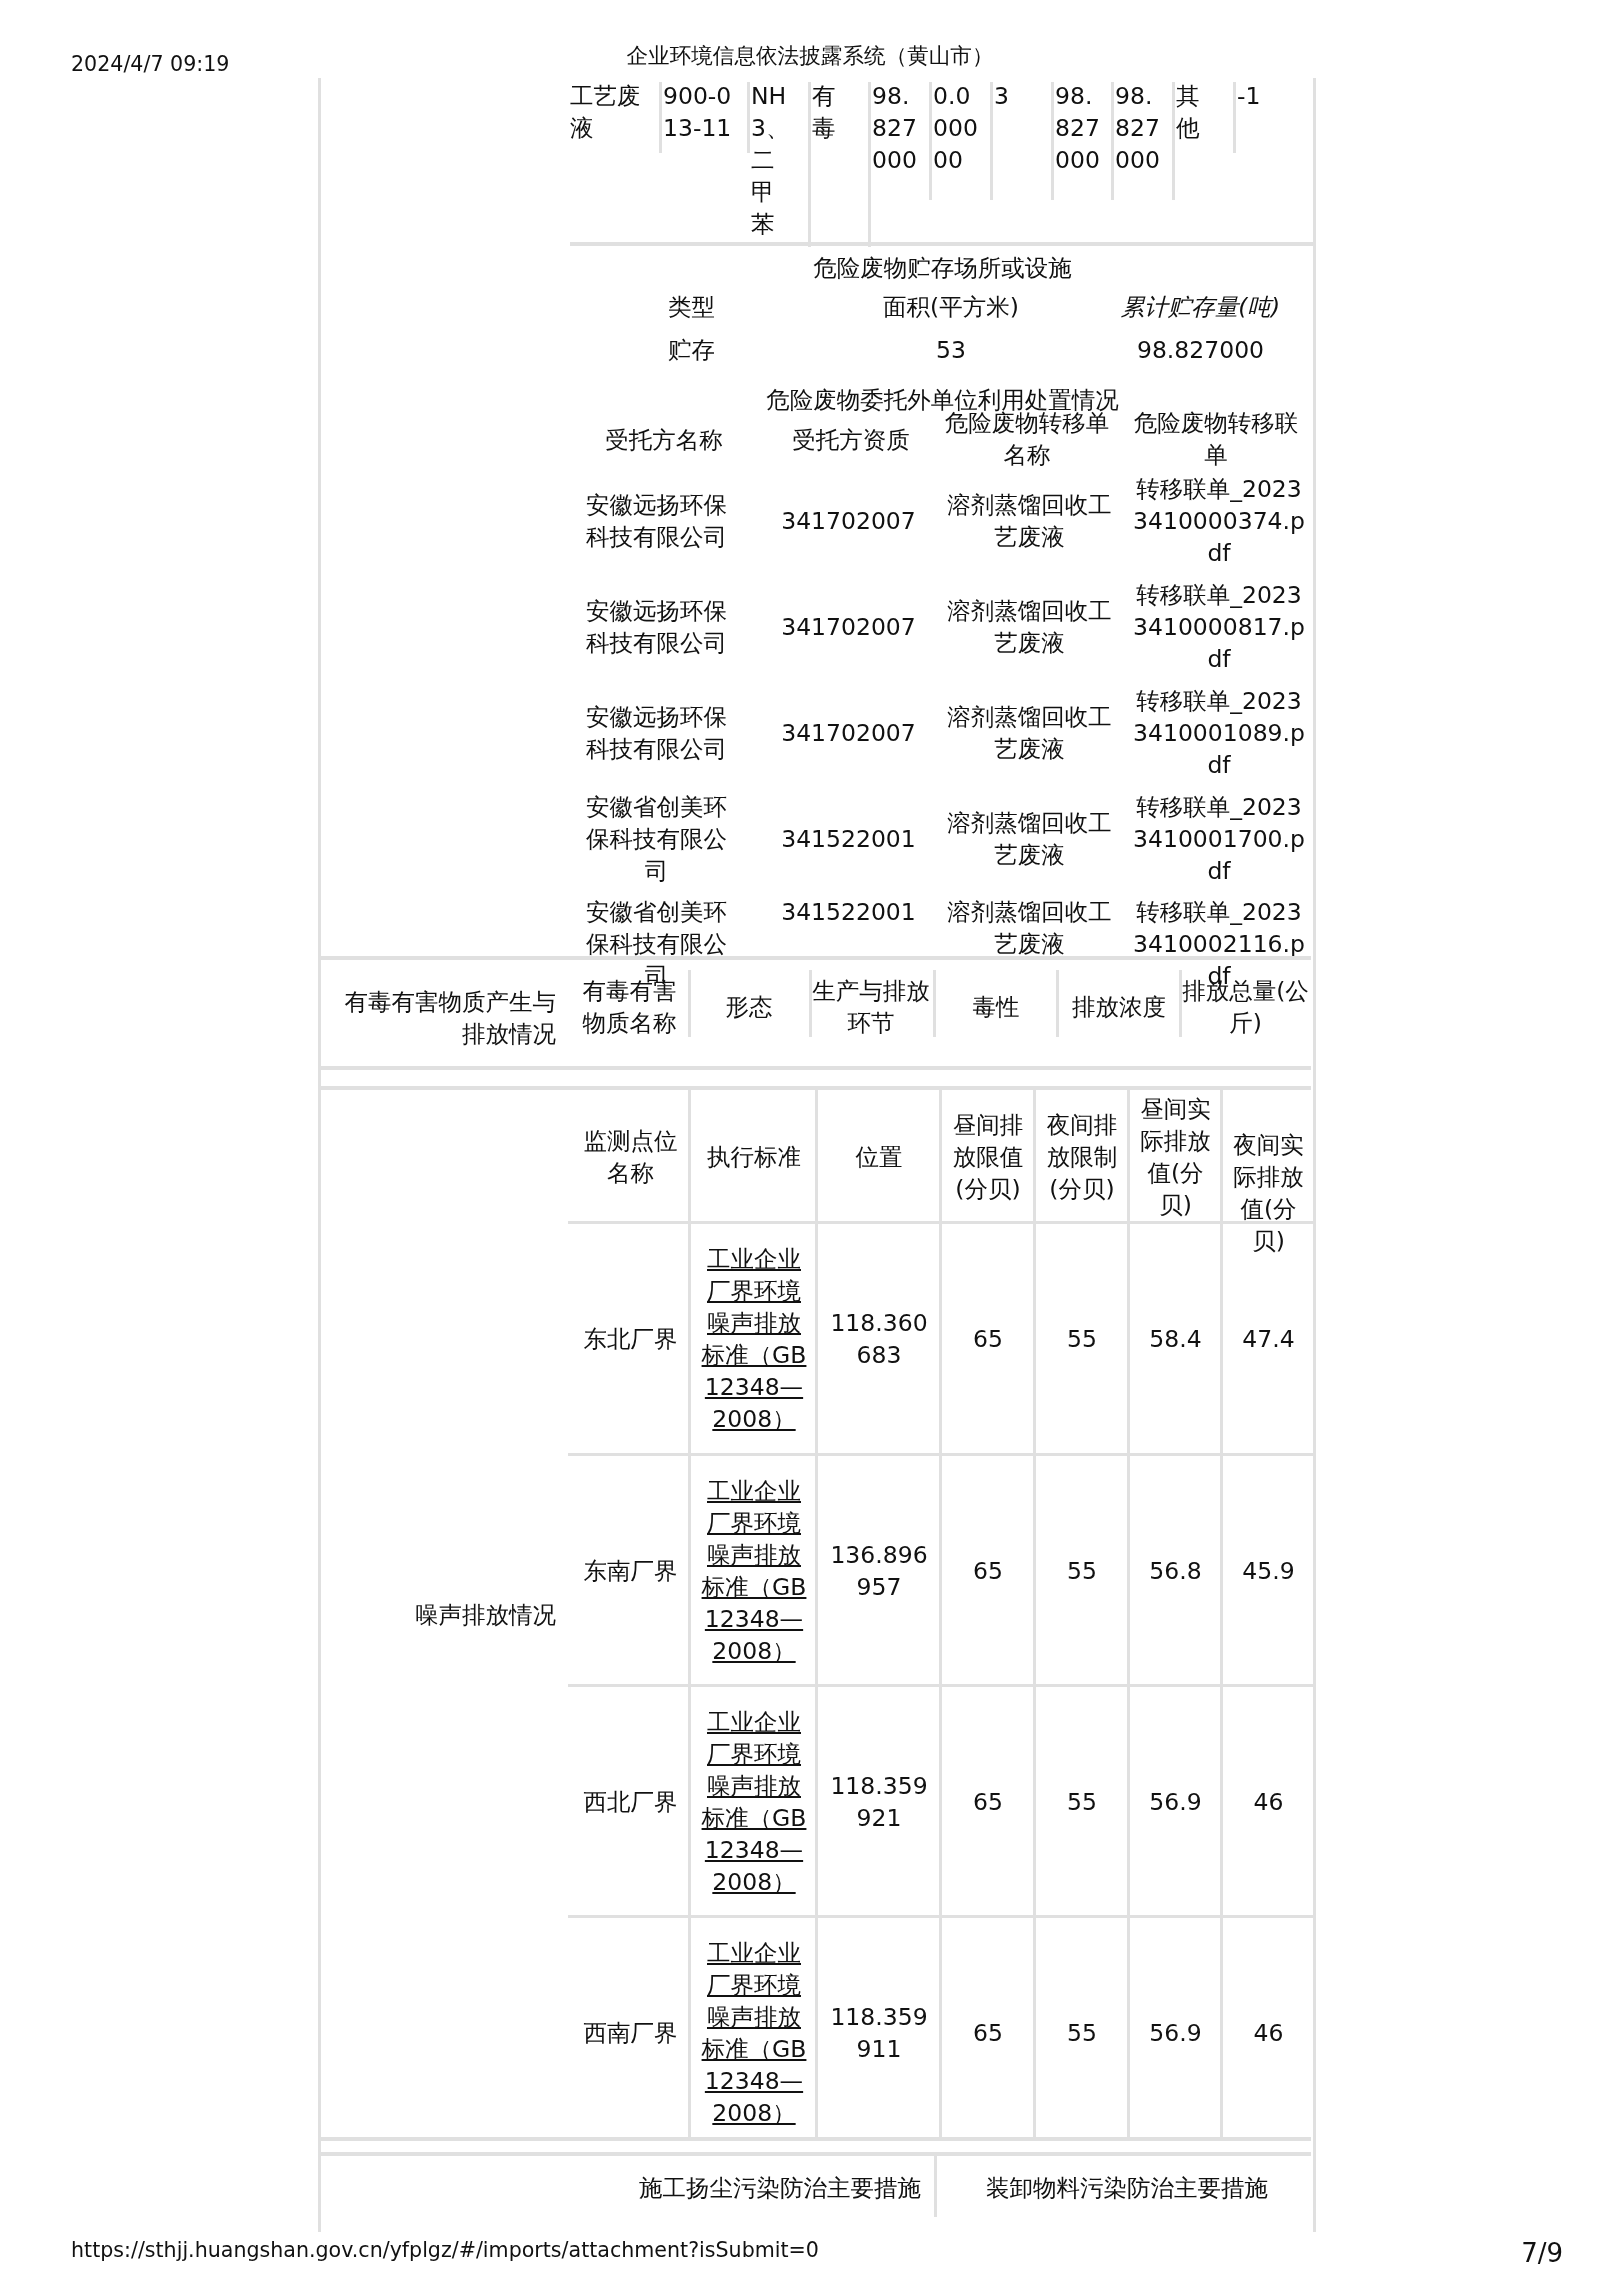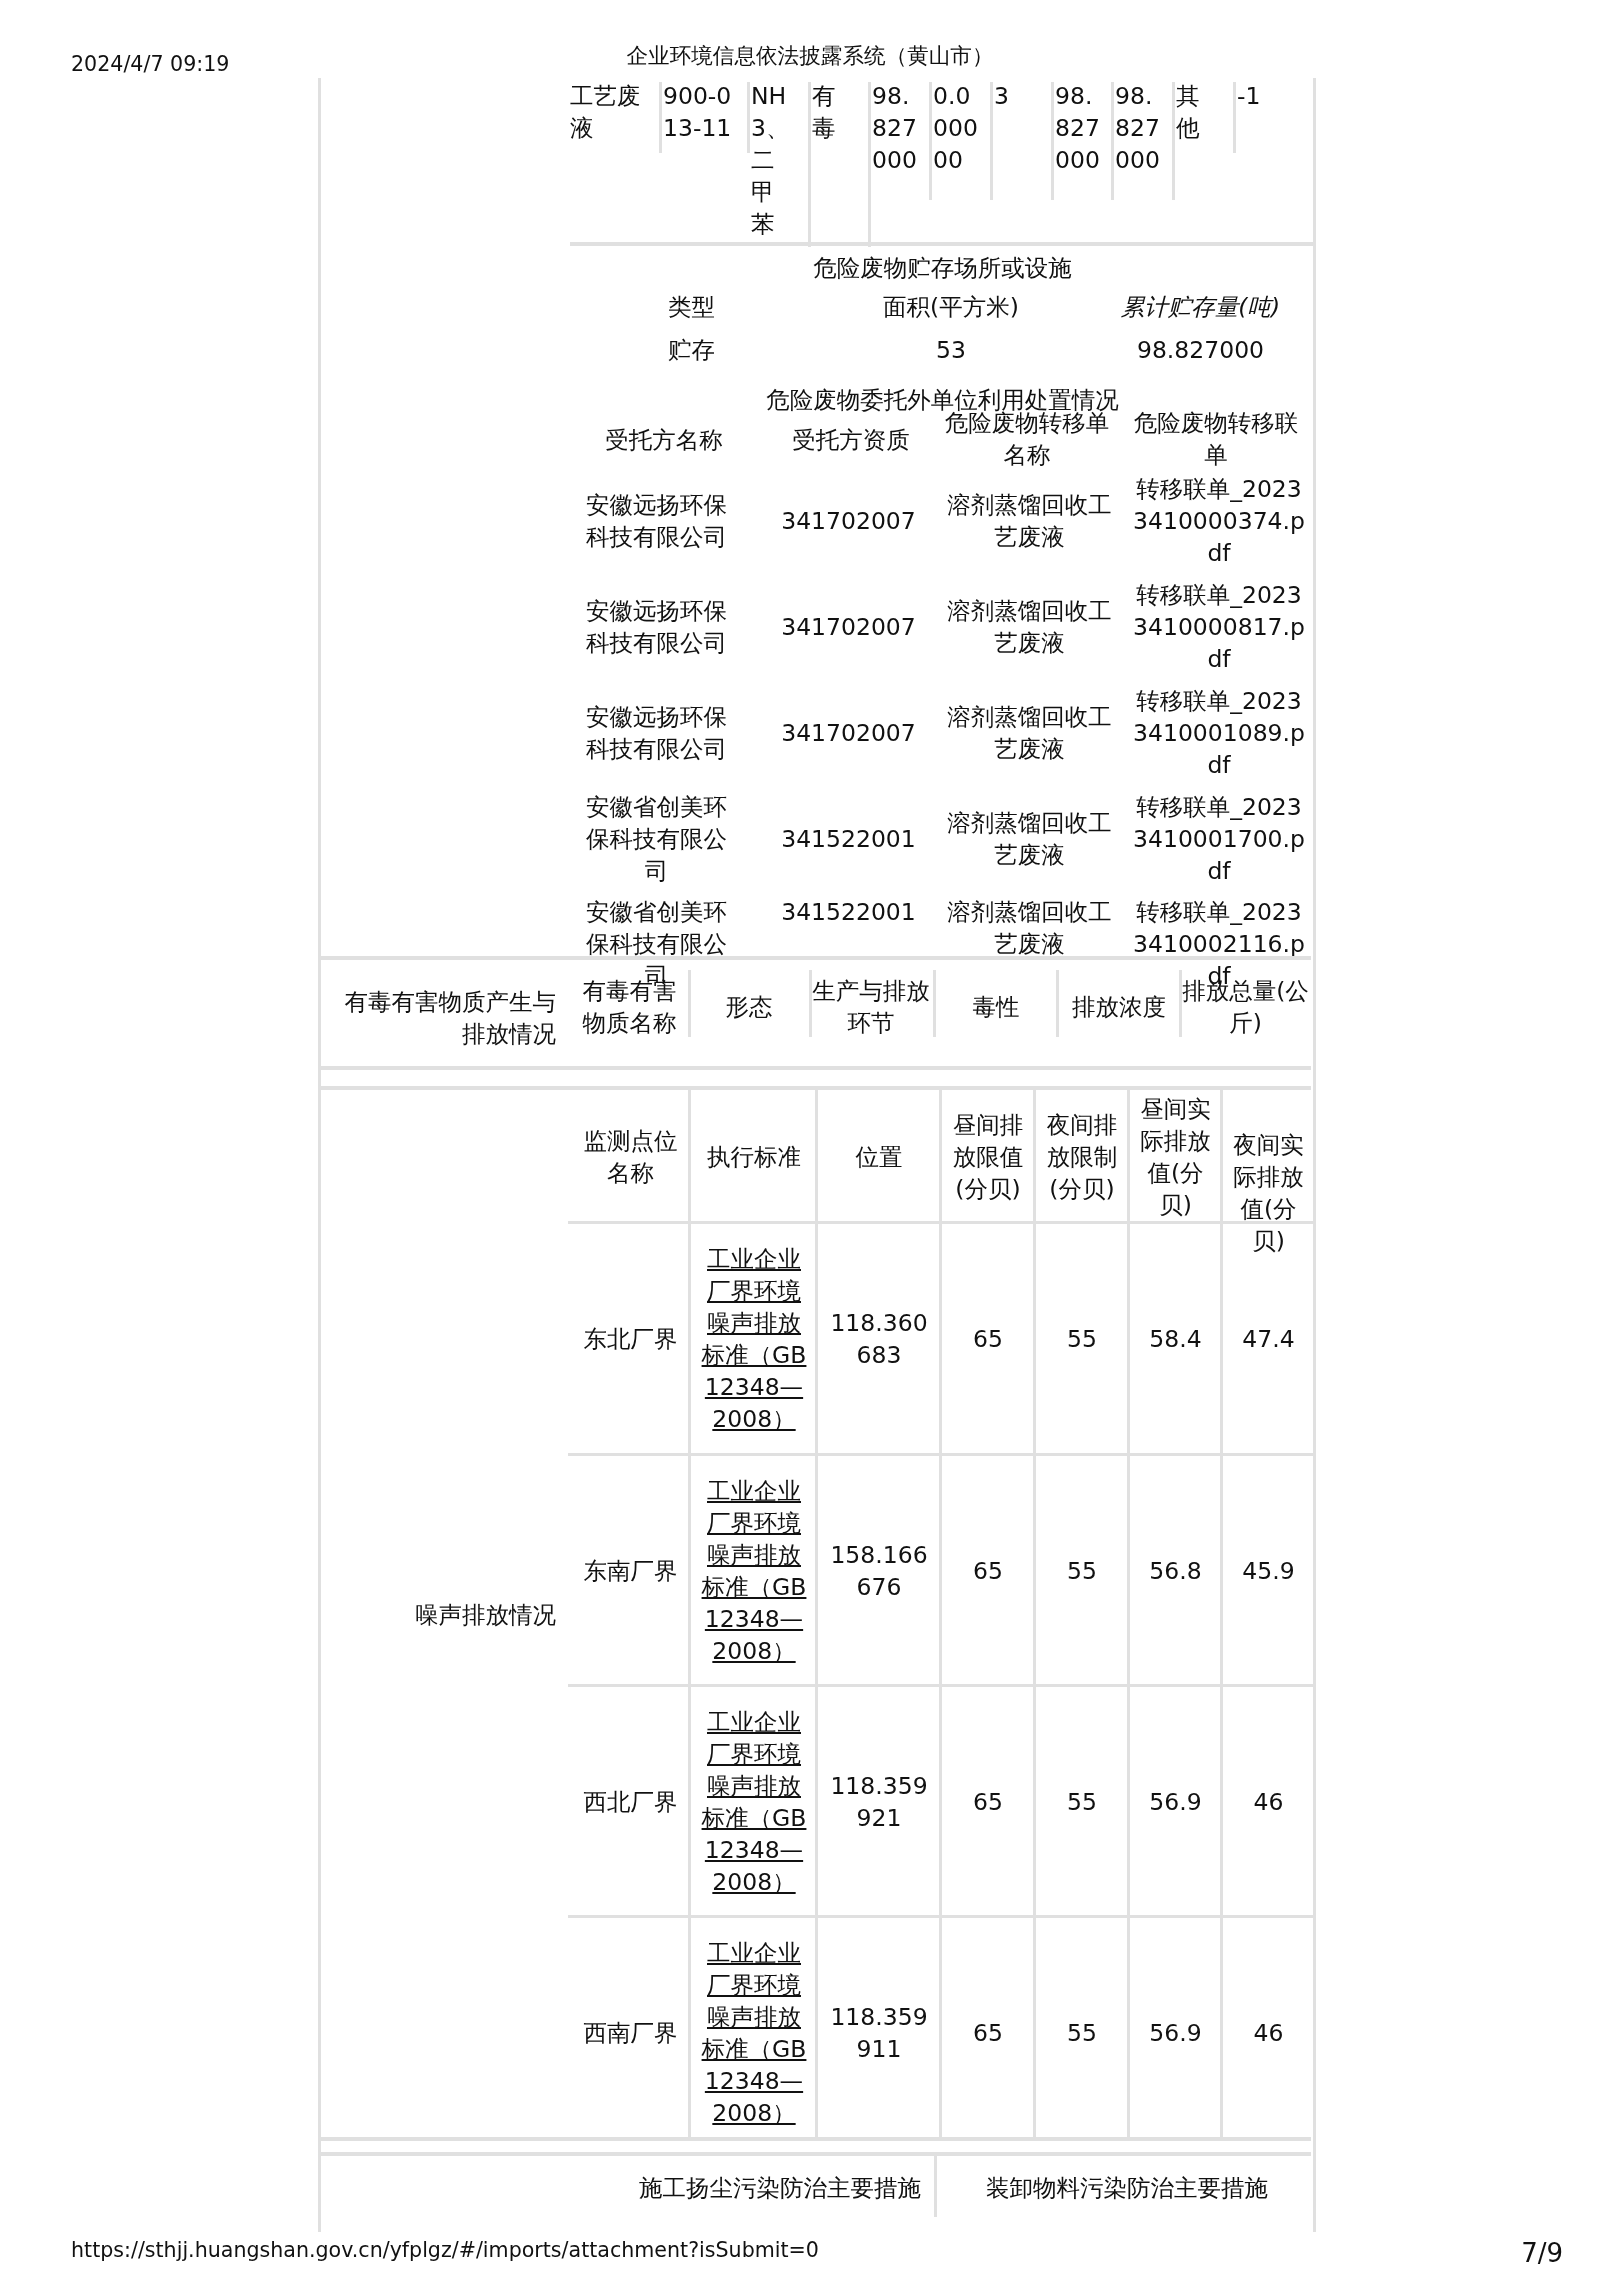--- a/index.html
+++ b/index.html
@@ -189,21 +189,21 @@
         <div class="cell" style="left: 821px; top: 1225px; width: 116px; height: 227px; word-break: break-all; padding: 0px 3.9px; box-sizing: border-box;">118.360683</div>
         <div class="cell" style="left: 945px; top: 1225px; width: 86px; height: 227px; word-break: break-all; padding: 0px 3.9px; box-sizing: border-box;">65</div>
         <div class="cell" style="left: 1039px; top: 1225px; width: 86px; height: 227px; word-break: break-all; padding: 0px 3.9px; box-sizing: border-box;">55</div>
         <div class="cell" style="left: 1133px; top: 1225px; width: 85px; height: 227px; word-break: break-all; padding: 0px 3.9px; box-sizing: border-box;">58.4</div>
         <div class="cell" style="left: 1226px; top: 1225px; width: 85px; height: 227px; word-break: break-all; padding: 0px 3.9px; box-sizing: border-box;">47.4</div>
       </div>
       <div class="hline" style="left: 568px; top: 1453px; width: 745px; height: 2.9px;"></div>
       <div>
         <div class="cell" style="left: 575px; top: 1457px; width: 111px; height: 227px; word-break: break-all; padding: 0px 3.9px; box-sizing: border-box;">东南厂界</div>
         <div class="cell ul" style="left: 694px; top: 1457px; width: 120px; height: 227px; word-break: break-all; padding: 0px 3.9px; box-sizing: border-box;">工业企业厂界环境噪声排放标准（GB 12348—2008）</div>
-        <div class="cell" style="left: 821px; top: 1457px; width: 116px; height: 227px; word-break: break-all; padding: 0px 3.9px; box-sizing: border-box;">158.166676</div>
+        <div class="cell" style="left: 821px; top: 1457px; width: 116px; height: 227px; word-break: break-all; padding: 0px 3.9px; box-sizing: border-box;">136.896957</div>
         <div class="cell" style="left: 945px; top: 1457px; width: 86px; height: 227px; word-break: break-all; padding: 0px 3.9px; box-sizing: border-box;">65</div>
         <div class="cell" style="left: 1039px; top: 1457px; width: 86px; height: 227px; word-break: break-all; padding: 0px 3.9px; box-sizing: border-box;">55</div>
         <div class="cell" style="left: 1133px; top: 1457px; width: 85px; height: 227px; word-break: break-all; padding: 0px 3.9px; box-sizing: border-box;">56.8</div>
         <div class="cell" style="left: 1226px; top: 1457px; width: 85px; height: 227px; word-break: break-all; padding: 0px 3.9px; box-sizing: border-box;">45.9</div>
       </div>
       <div class="hline" style="left: 568px; top: 1684px; width: 745px; height: 2.9px;"></div>
       <div>
         <div class="cell" style="left: 575px; top: 1688px; width: 111px; height: 227px; word-break: break-all; padding: 0px 3.9px; box-sizing: border-box;">西北厂界</div>
         <div class="cell ul" style="left: 694px; top: 1688px; width: 120px; height: 227px; word-break: break-all; padding: 0px 3.9px; box-sizing: border-box;">工业企业厂界环境噪声排放标准（GB 12348—2008）</div>
         <div class="cell" style="left: 821px; top: 1688px; width: 116px; height: 227px; word-break: break-all; padding: 0px 3.9px; box-sizing: border-box;">118.359921</div>

